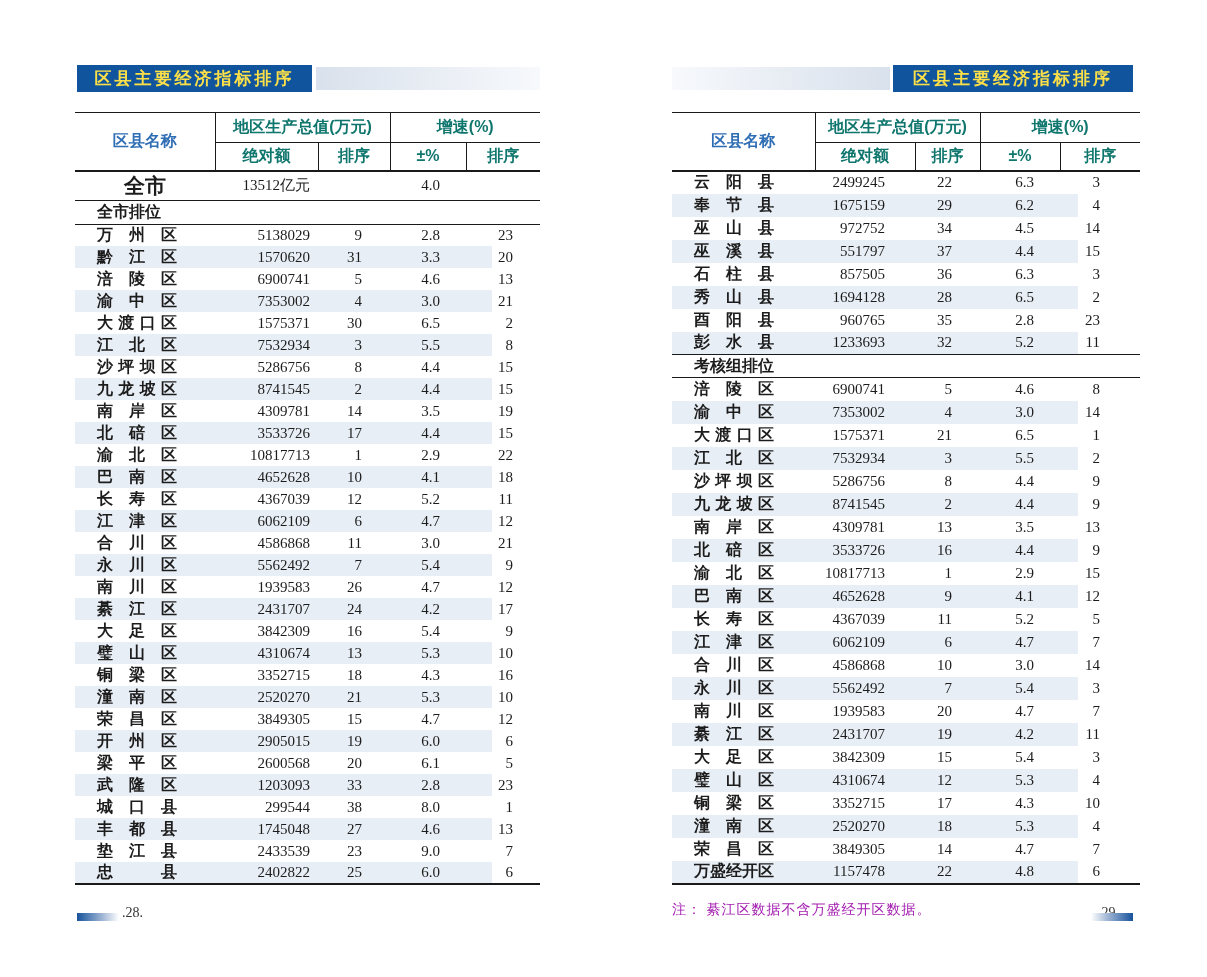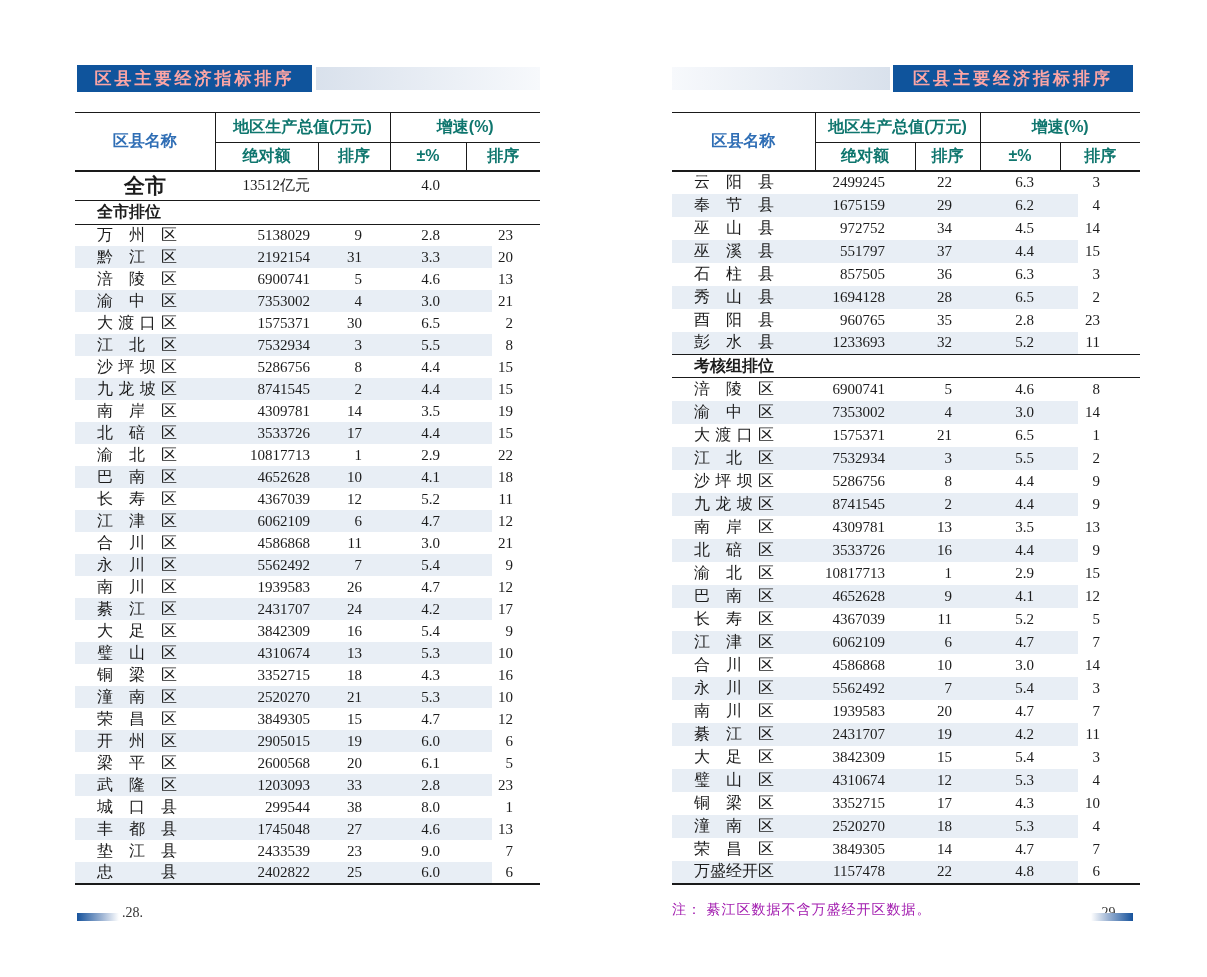--- a/index.html
+++ b/index.html
@@ -17,21 +17,21 @@
     font-family:"Liberation Serif","DejaVu Serif",serif;
     color:#1c1c1c;
   }
   .page{position:absolute;top:0;height:977px;}
   #page-left{left:75px;width:465px;}
   #page-right{left:672px;width:468px;}
 
   
   .banner-box{
     position:absolute;top:65px;height:27px;
-    background:var(--blue);color:#fca5a5;
+    background:var(--blue);color:#fde047;
     font-family:"Liberation Sans","DejaVu Sans",sans-serif;
     font-weight:bold;font-size:17px;letter-spacing:3px;
     display:flex;align-items:center;justify-content:center;
     white-space:nowrap;
   }
   #page-left .banner-box{left:2px;width:235px;}
   #page-right .banner-box{left:221px;width:240px;}
   .banner-strip{position:absolute;top:67px;height:23px;}
   #page-left .banner-strip{left:241px;width:224px;
     background:linear-gradient(to right,#d9e1ec,#f7f9fc);}
@@ -58,21 +58,21 @@
   th.th-group-gdp{border-right:1px solid var(--line);border-bottom:1px solid var(--line);}
   th.th-group-growth{border-bottom:1px solid var(--line);}
   th.vr{border-right:1px solid var(--line);}
   thead{border-bottom:2px solid var(--line);}
 
   tbody tr{height:22px;}
   #page-right tbody tr{height:23px;}
   tr.summary-row,tr.section-row{height:24px;border-bottom:1px solid var(--line);}
   tbody.sect-start{border-top:1px solid var(--line);}
 
-  td.c-name{padding-left:22px;text-align:left;}
+  td.c-name{padding-left:22px;text-align:left;font-weight:bold;}
   .jname{
     display:inline-block;width:80px;font-size:16px;
     text-align:justify;text-align-last:justify;white-space:nowrap;
   }
   td.c-abs{text-align:right;padding-right:8px;}
   td.c-r1{text-align:right;padding-right:28px;}
   td.c-pct{text-align:right;padding-right:26px;}
   td.c-r2{text-align:right;padding-right:27px;}
   #page-right td.c-abs{padding-right:30px;}
   #page-right td.c-r2{padding-right:40px;}
@@ -140,21 +140,21 @@
     <tbody>
         <tr>
     <td class="c-name"><span class="jname">万州区</span></td>
     <td class="c-abs">5138029</td>
     <td class="c-r1">9</td>
     <td class="c-pct">2.8</td>
     <td class="c-r2">23</td>
   </tr>
         <tr class="zebra">
     <td class="c-name"><span class="jname">黔江区</span></td>
-    <td class="c-abs">2192154</td>
+    <td class="c-abs">1570620</td>
     <td class="c-r1">31</td>
     <td class="c-pct">3.3</td>
     <td class="c-r2">20</td>
   </tr>
         <tr>
     <td class="c-name"><span class="jname">涪陵区</span></td>
     <td class="c-abs">6900741</td>
     <td class="c-r1">5</td>
     <td class="c-pct">4.6</td>
     <td class="c-r2">13</td>

